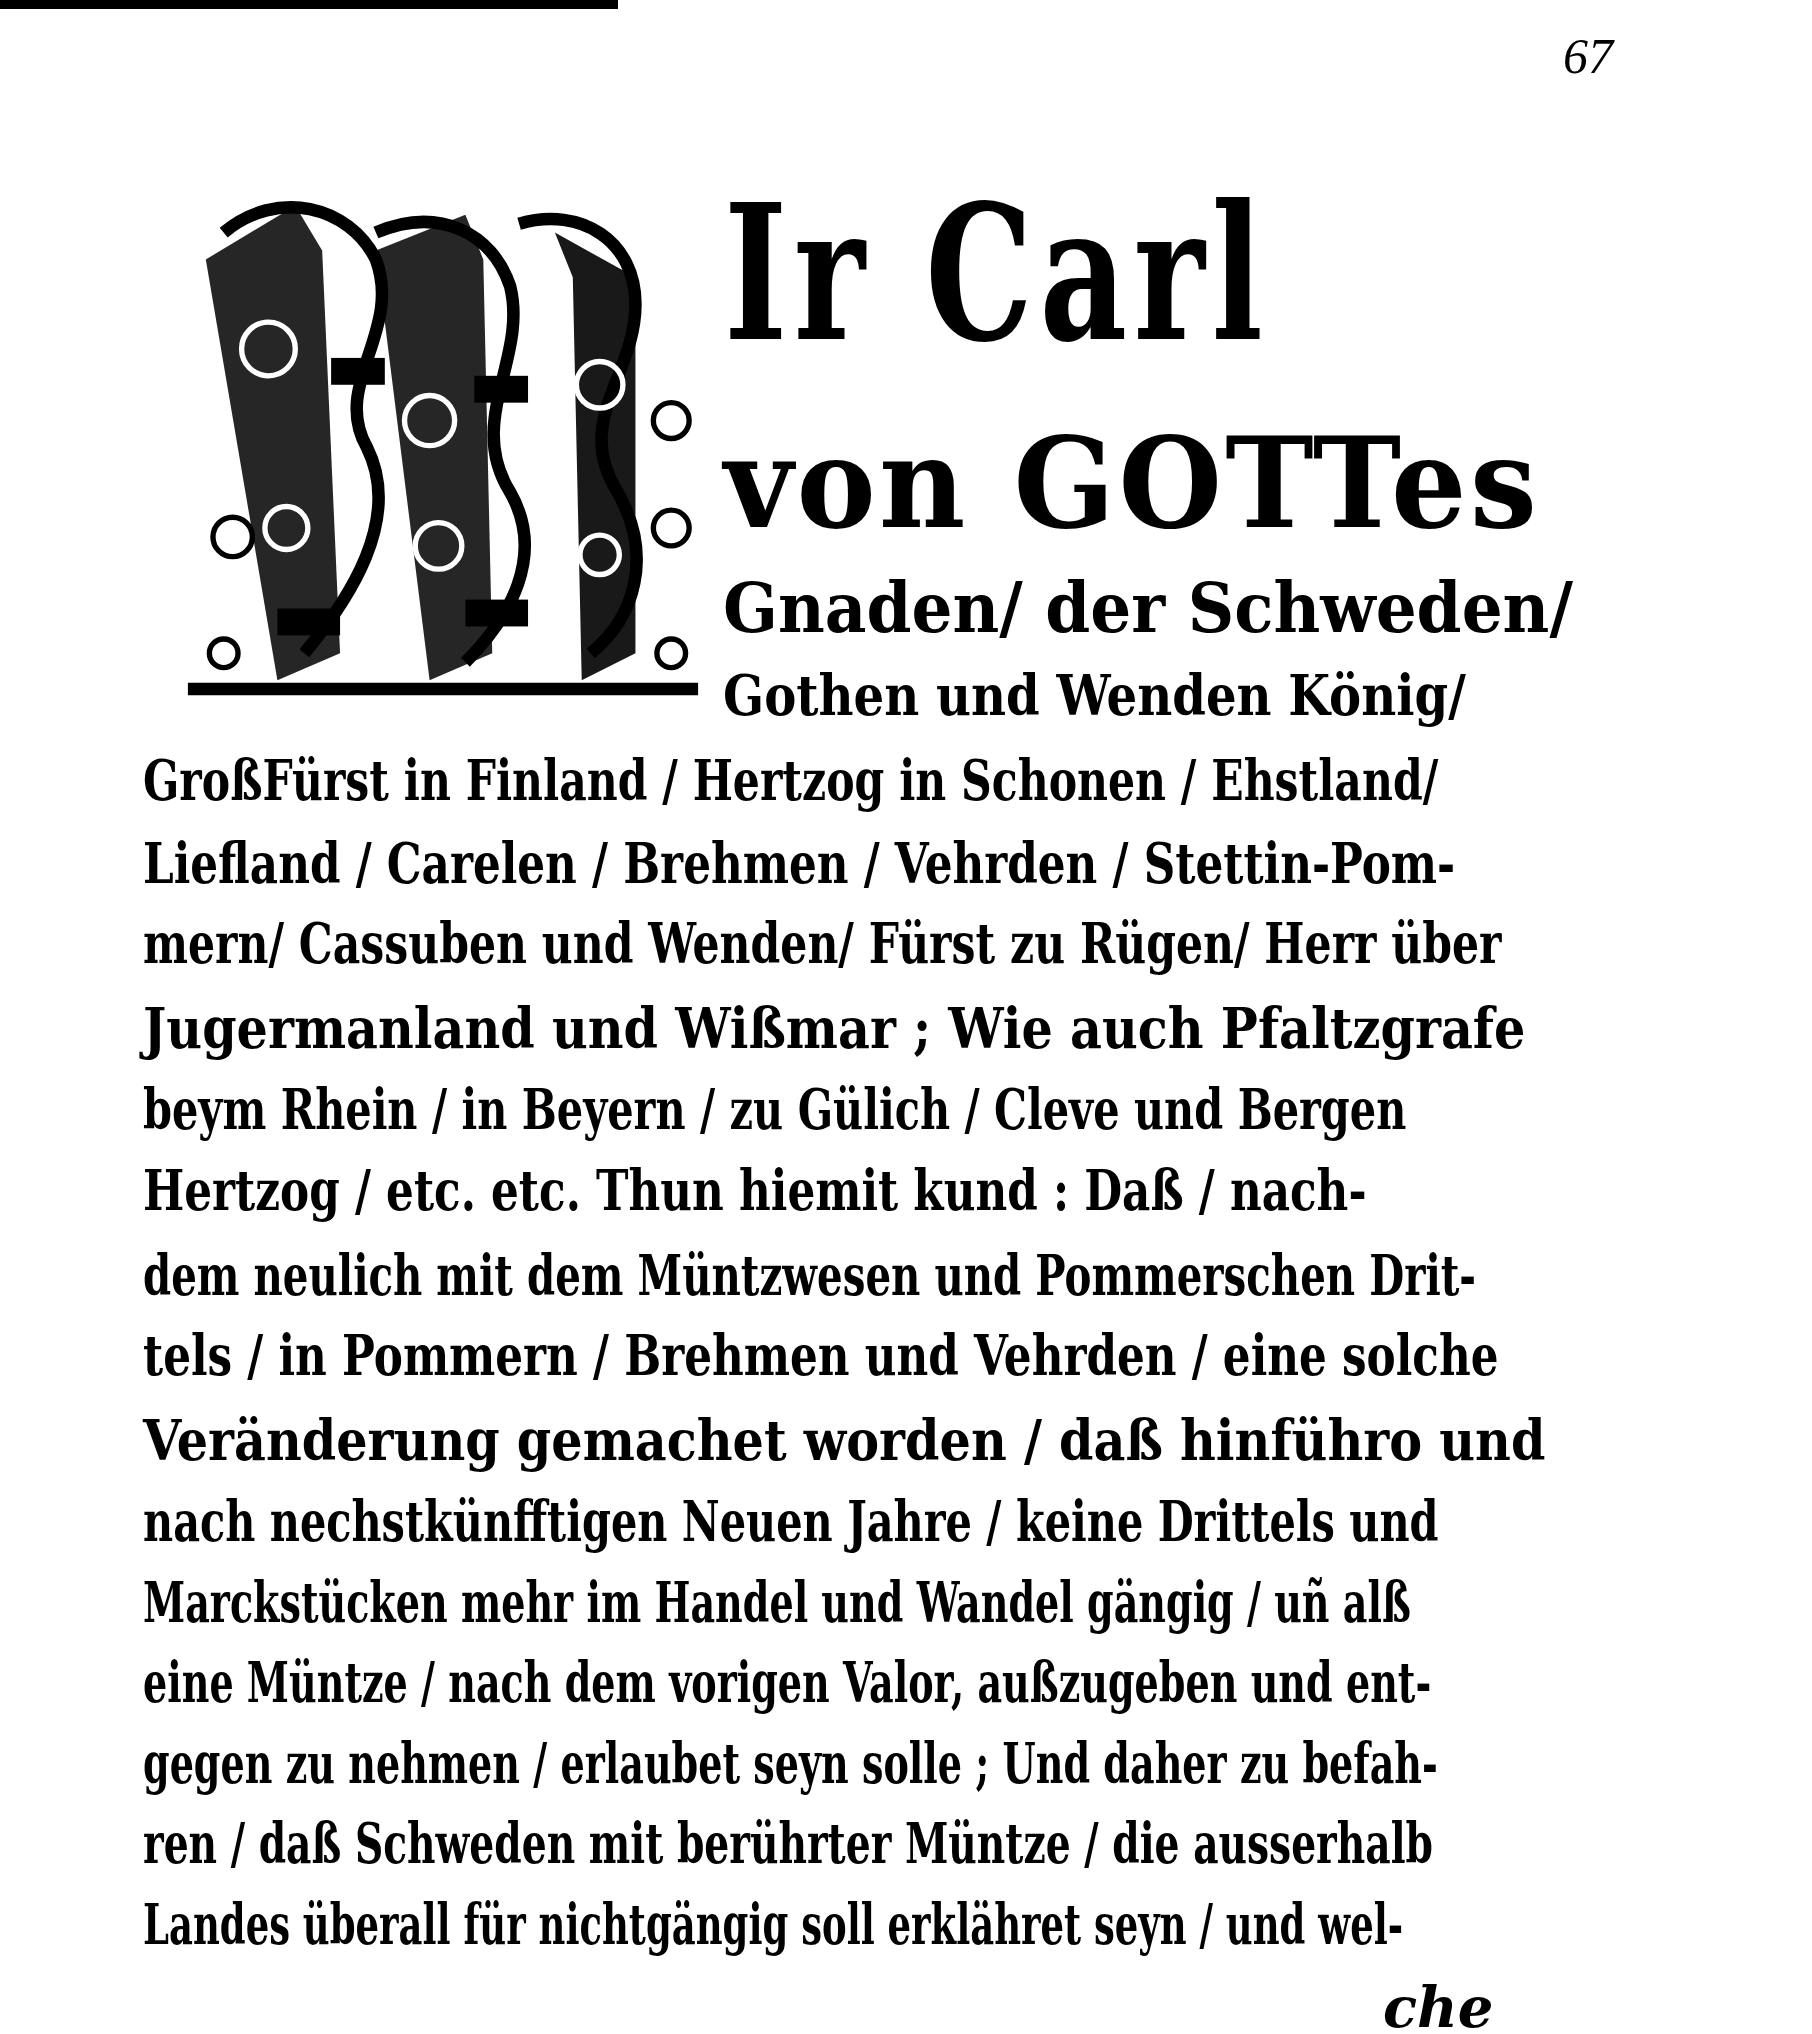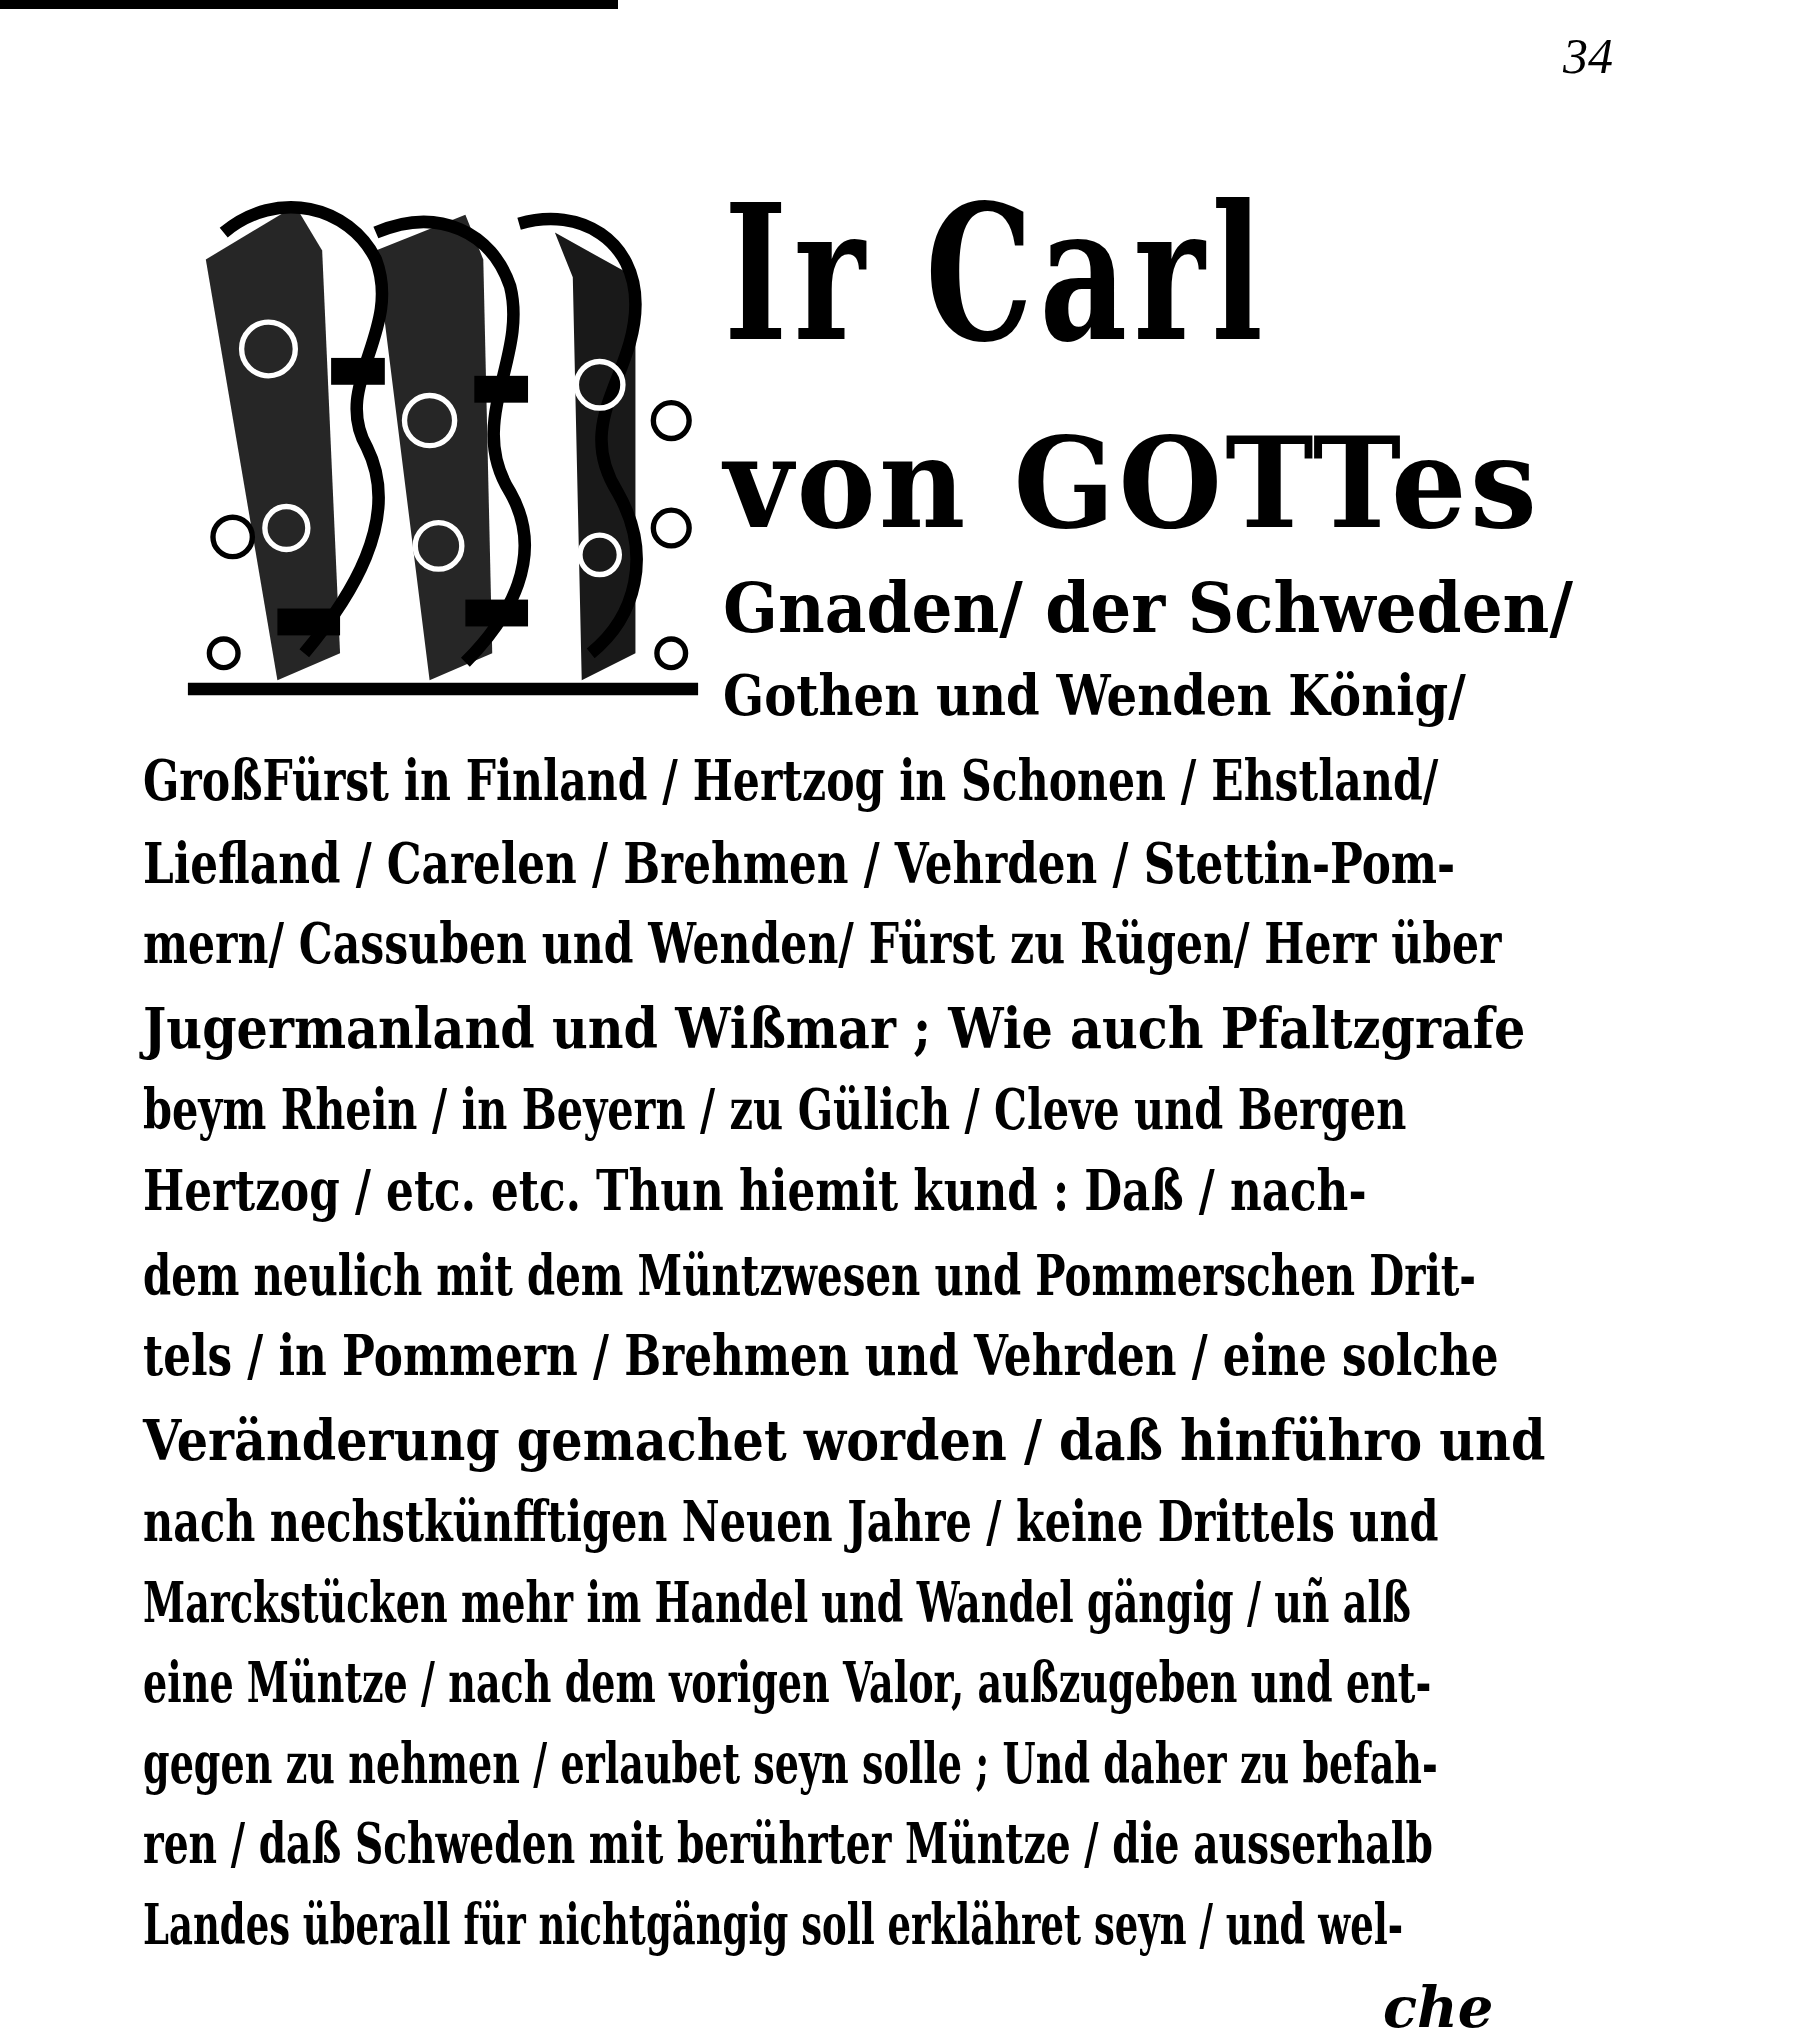--- a/index.html
+++ b/index.html
@@ -14,21 +14,21 @@
   .title1 { left: 724px; top: 179px; font-size: 188px; letter-spacing: 9px; line-height: 1; transform: scaleX(0.72); transform-origin: left top; }
   .title2 { left: 724px; top: 421px; font-size: 125px; line-height: 1; letter-spacing: 3.6px; transform: scaleX(0.95); transform-origin: left top; }
   .body-lines { position: absolute; left: 143px; top: 0; width: 1325px; }
   .line { position: absolute; white-space: nowrap; font-family: "DejaVu Serif", "Liberation Serif", serif; font-weight: bold; font-size: 56px; line-height: 1; transform-origin: left top; }
 </style>
 </head>
 <body>
 
 <div class="topbar"></div>
 
-<div class="folio">34</div>
+<div class="folio">67</div>
 
 <div class="initial">
   <svg viewBox="0 0 610 630">
     <rect x="0" y="0" width="610" height="630" fill="#fff"></rect>
     <g fill="none" stroke="#000" stroke-width="14">
       <path d="M60 90 C 120 40, 200 60, 230 120 C 260 200, 180 260, 220 330 C 260 410, 200 500, 150 560"></path>
       <path d="M230 90 C 300 60, 360 90, 380 150 C 400 230, 330 300, 380 380 C 420 450, 380 520, 330 570"></path>
       <path d="M390 80 C 460 60, 520 100, 520 170 C 520 250, 450 300, 500 380 C 540 450, 520 520, 470 560"></path>
       <path d="M20 600 L 590 600"></path>
     </g>

